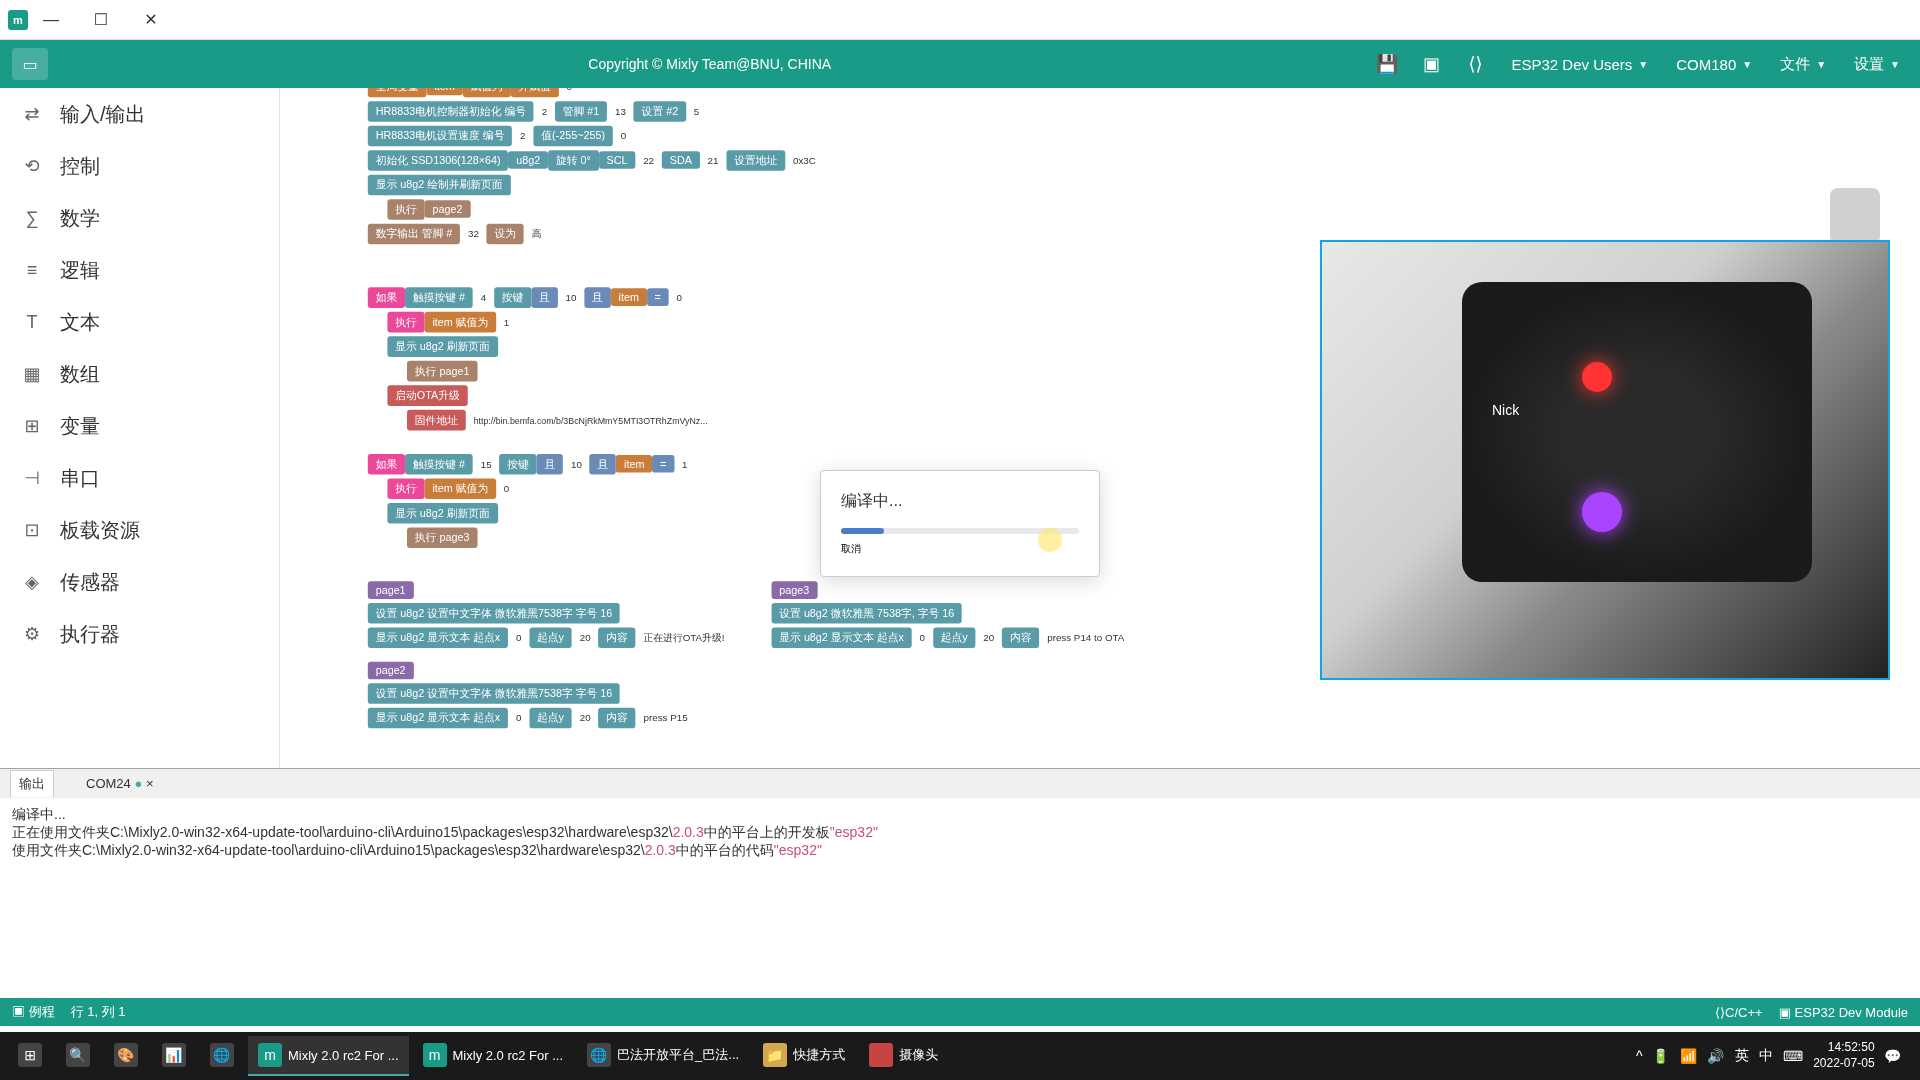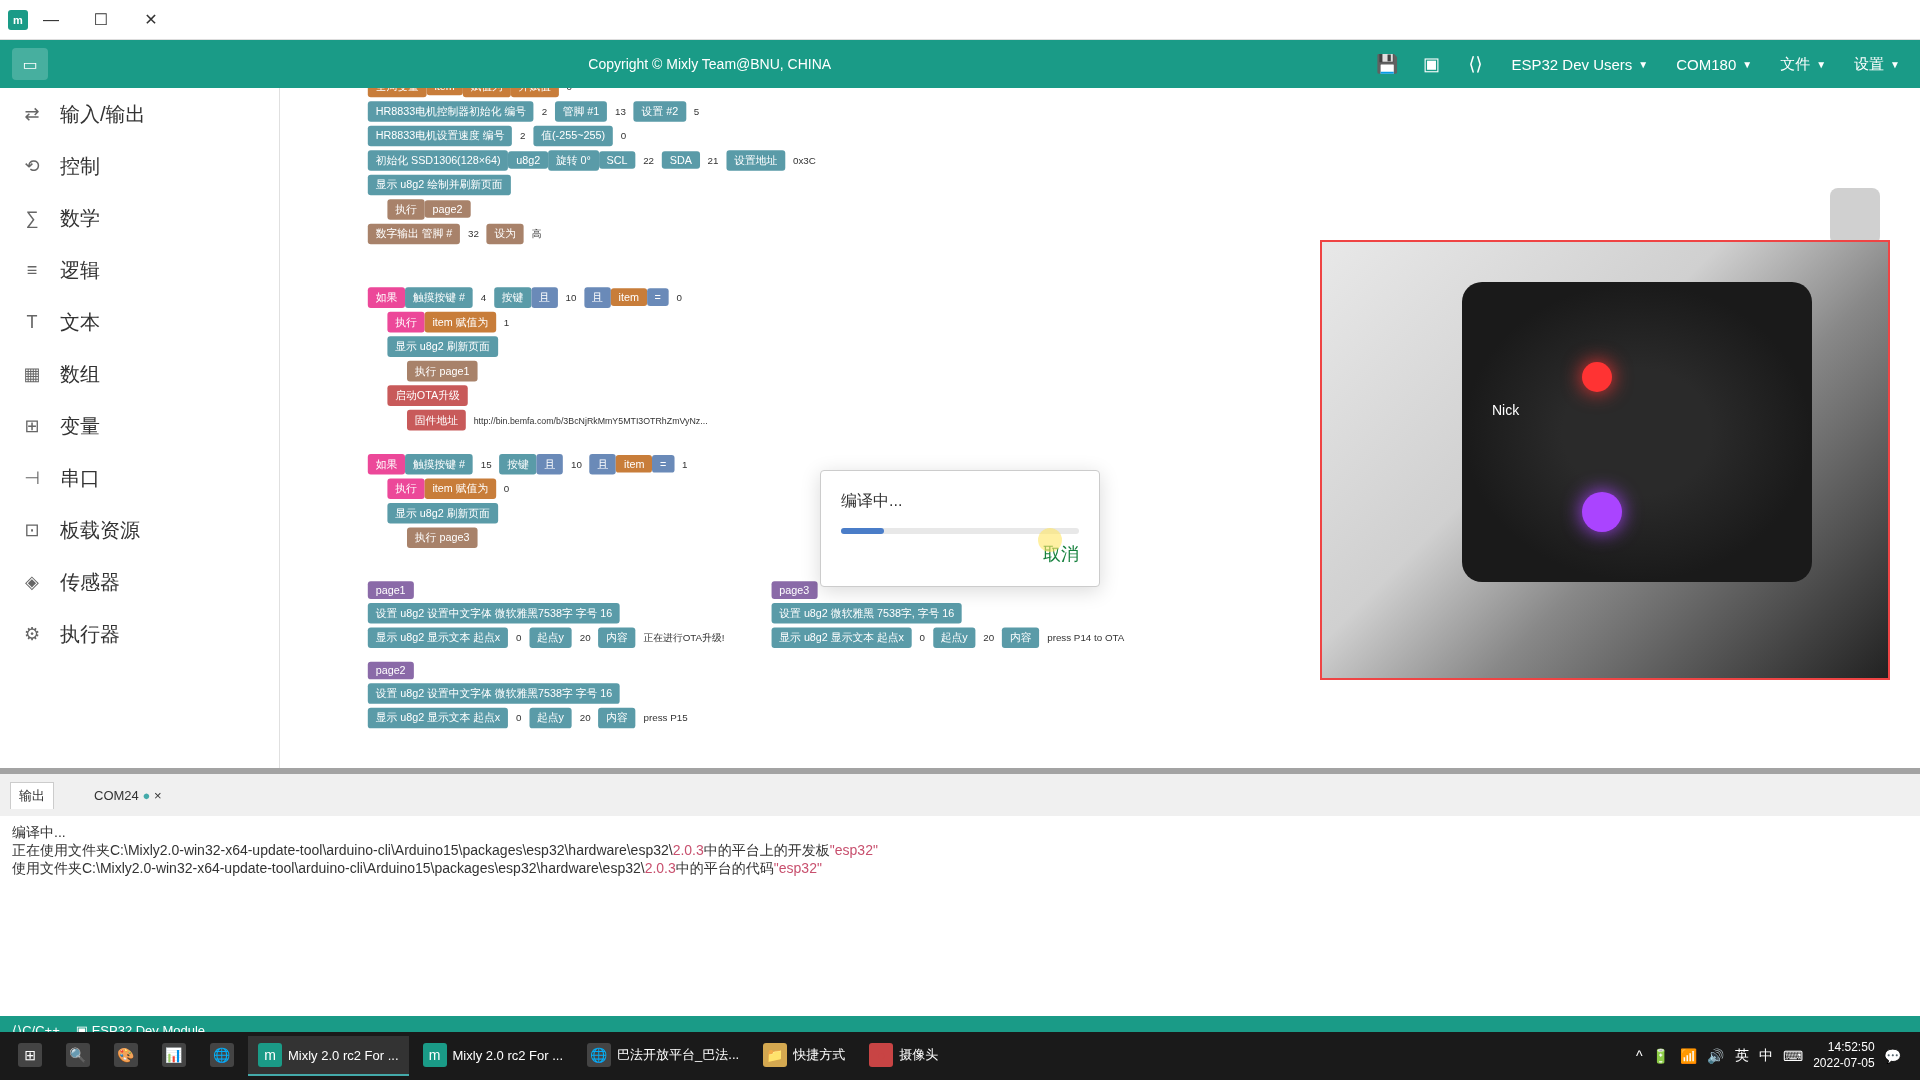--- a/index.html
+++ b/index.html
@@ -26,34 +26,34 @@
 .block-group{margin-bottom:20px}
 .blk{padding:3px 8px;margin:2px 0;border-radius:3px;font-size:11px;color:#fff;display:inline-block}
 .blk-orange{background:#c87d3a}
 .blk-green{background:#ec4899}
 .blk-teal{background:#5a9ba8}
 .blk-purple{background:#8a6aa8}
 .blk-brown{background:#a8826a}
 .blk-blue{background:#6a8ab8}
 .pill{background:#fff;color:#333;padding:1px 6px;border-radius:8px;font-size:10px;margin:0 2px;display:inline-block}
 .nested{margin-left:20px}
-.camera-overlay{position:absolute;right:30px;top:240px;width:570px;height:440px;background:#333;border:2px solid #ef4444;overflow:hidden}
+.camera-overlay{position:absolute;right:30px;top:240px;width:570px;height:440px;background:#333;border:2px solid #0ea5e9;overflow:hidden}
 .camera-img{width:100%;height:100%;background:linear-gradient(135deg,#e8e8e8 0%,#d0d0d0 40%,#888 60%,#222 100%);position:relative}
 .robot{position:absolute;left:140px;top:40px;width:350px;height:300px;background:radial-gradient(ellipse,#2a2a2a 30%,#1a1a1a 70%);border-radius:20px}
 .led{position:absolute;width:30px;height:30px;border-radius:50%;box-shadow:0 0 20px currentColor}
 .led-red{background:#ff3333;color:#ff3333;left:260px;top:120px}
 .led-purple{background:#aa44ff;color:#aa44ff;left:260px;top:250px;width:40px;height:40px}
 .trash{position:absolute;right:40px;top:100px;width:50px;height:60px;background:#d0d0d0;border-radius:8px 8px 12px 12px}
 .dialog{position:absolute;left:820px;top:470px;width:280px;background:#fff;border:1px solid #ccc;border-radius:4px;padding:20px;box-shadow:0 4px 20px rgba(0,0,0,0.15);z-index:100}
 .dialog-title{font-size:16px;color:#333;margin-bottom:16px}
 .progress{height:6px;background:#e8e8e8;border-radius:3px;margin-bottom:8px;position:relative}
 .progress-fill{height:100%;width:18%;background:#4a7dc8;border-radius:3px}
-.dialog-btn{text-align:right;color:#15803d;font-size:18px}
+.dialog-btn{color:#000000;font-size:10px}
 .cursor-glow{position:absolute;left:1038px;top:528px;width:24px;height:24px;background:rgba(255,230,100,0.6);border-radius:50%;z-index:199}
-.output-tabs{height:48px;background:#f0f0f0;border-top:6px solid #a3a3a3;display:flex;align-items:center;padding:0 10px;gap:32px;font-size:13px}
+.output-tabs{height:30px;background:#f0f0f0;border-top:1px solid #a3a3a3;display:flex;align-items:center;padding:0 10px;gap:24px;font-size:13px}
 .out-tab{padding:4px 8px;color:#333}
 .out-tab.active{background:#fff;border:1px solid #ccc;border-bottom:none}
 .output{height:200px;background:#fff;padding:8px 12px;font-family:Consolas,monospace;font-size:14px;overflow-y:auto;white-space:pre-wrap}
 .output .path{color:#333}
 .output .ver{color:#c8506e}
 .output .quote{color:#c8506e}
 .statusbar{height:28px;background:#1a9b87;color:#fff;display:flex;align-items:center;padding:0 12px;font-size:13px;gap:16px}
 .status-left{display:flex;gap:16px;flex:1}
 .status-right{display:flex;gap:16px}
 .taskbar{height:48px;background:#1a1a1a;display:flex;align-items:center;padding:0 8px;gap:4px;position:absolute;bottom:0;width:100%}
@@ -212,20 +212,24 @@
 <div class="output-tabs">
   <div class="out-tab active">输出</div>
   <div class="out-tab"><span>COM24</span> <span style="color:#4aa">●</span> ×</div>
 </div>
 
 <div class="output"><span class="path">编译中...</span>
 <span class="path">正在使用文件夹C:\Mixly2.0-win32-x64-update-tool\arduino-cli\Arduino15\packages\esp32\hardware\esp32\</span><span class="ver">2.0.3</span><span class="path">中的平台上的开发板</span><span class="quote">"esp32"</span>
 <span class="path">使用文件夹C:\Mixly2.0-win32-x64-update-tool\arduino-cli\Arduino15\packages\esp32\hardware\esp32\</span><span class="ver">2.0.3</span><span class="path">中的平台的代码</span><span class="quote">"esp32"</span></div>
 
 <div class="statusbar">
+  <div class="status-left">
+    <span>▣ <span>例程</span></span>
+    <span>行 1, 列 1</span>
+  </div>
   <div class="status-right">
     <span>⟨⟩<span>C/C++</span></span>
     <span>▣ <span>ESP32 Dev Module</span></span>
   </div>
 </div>
 
 <div class="taskbar">
   <div class="task-item">
       <span class="task-icon">⊞</span>
     </div>

